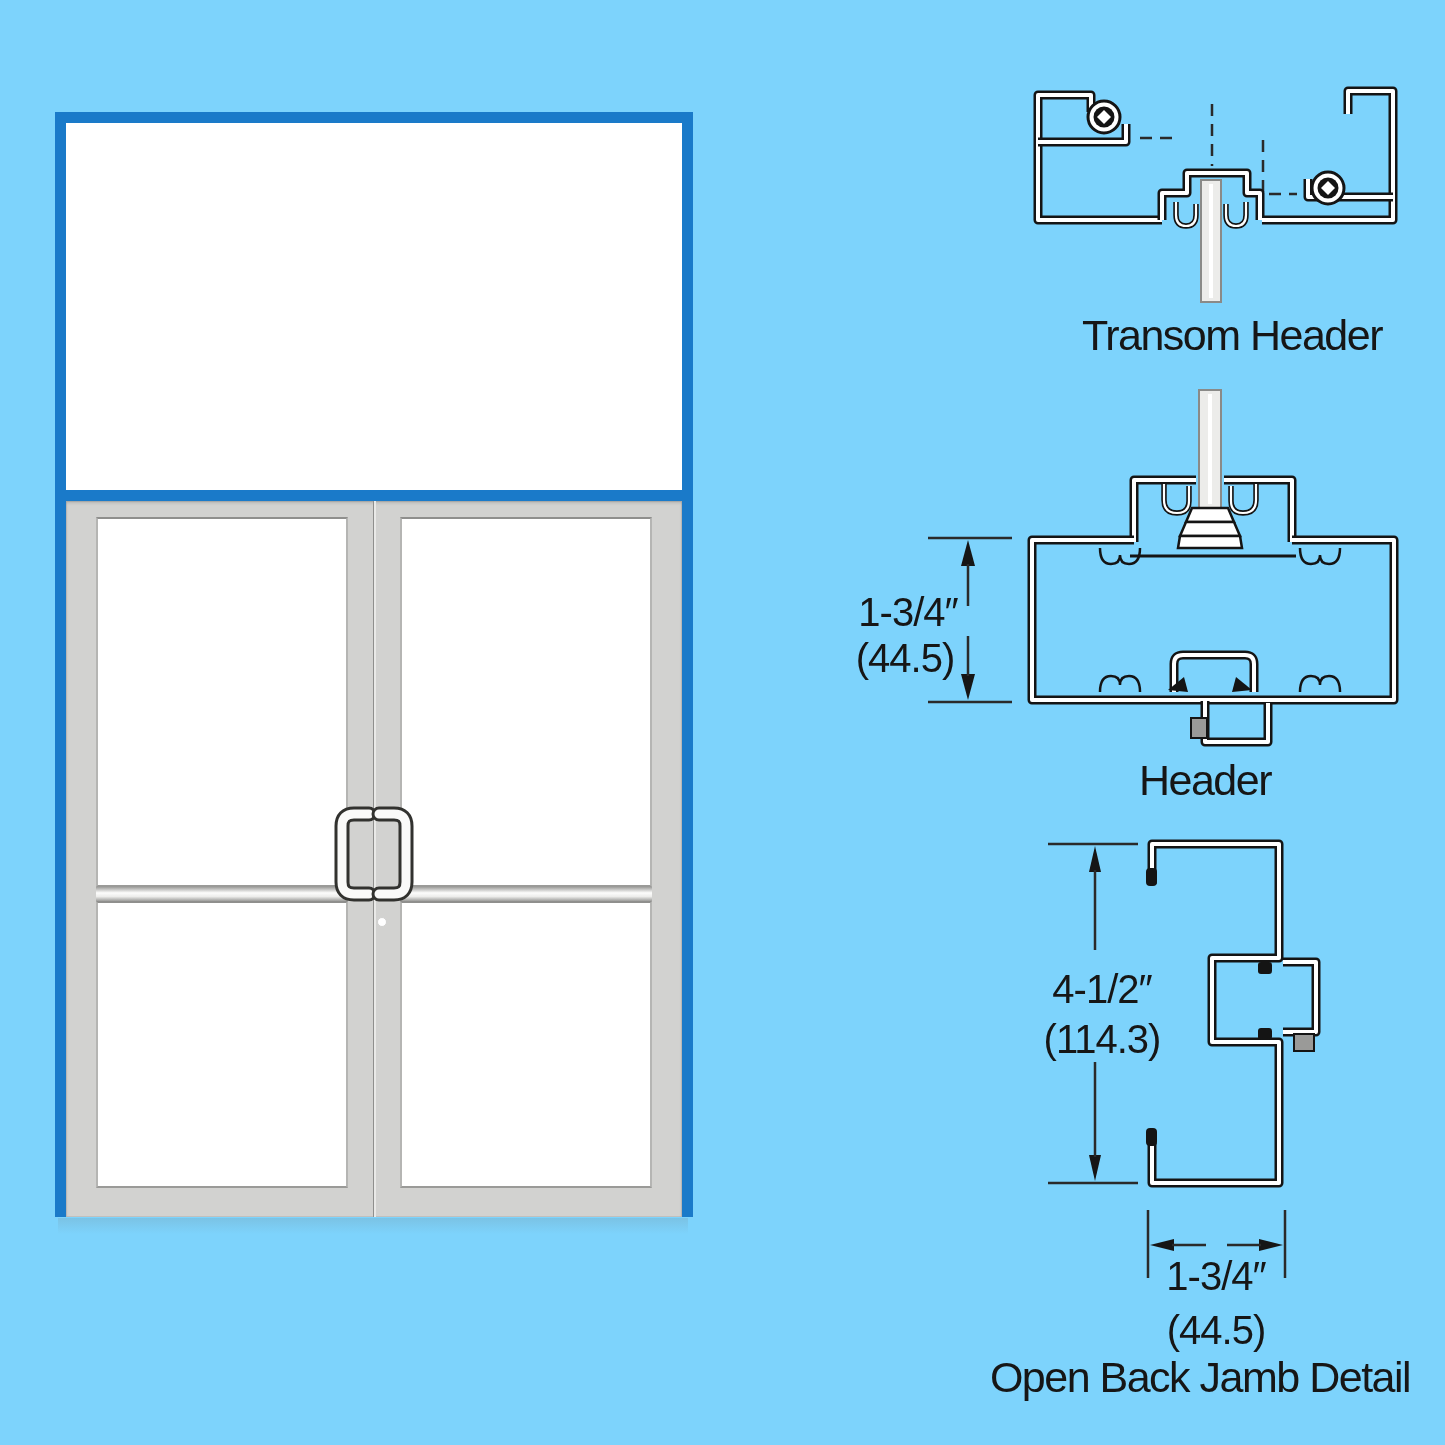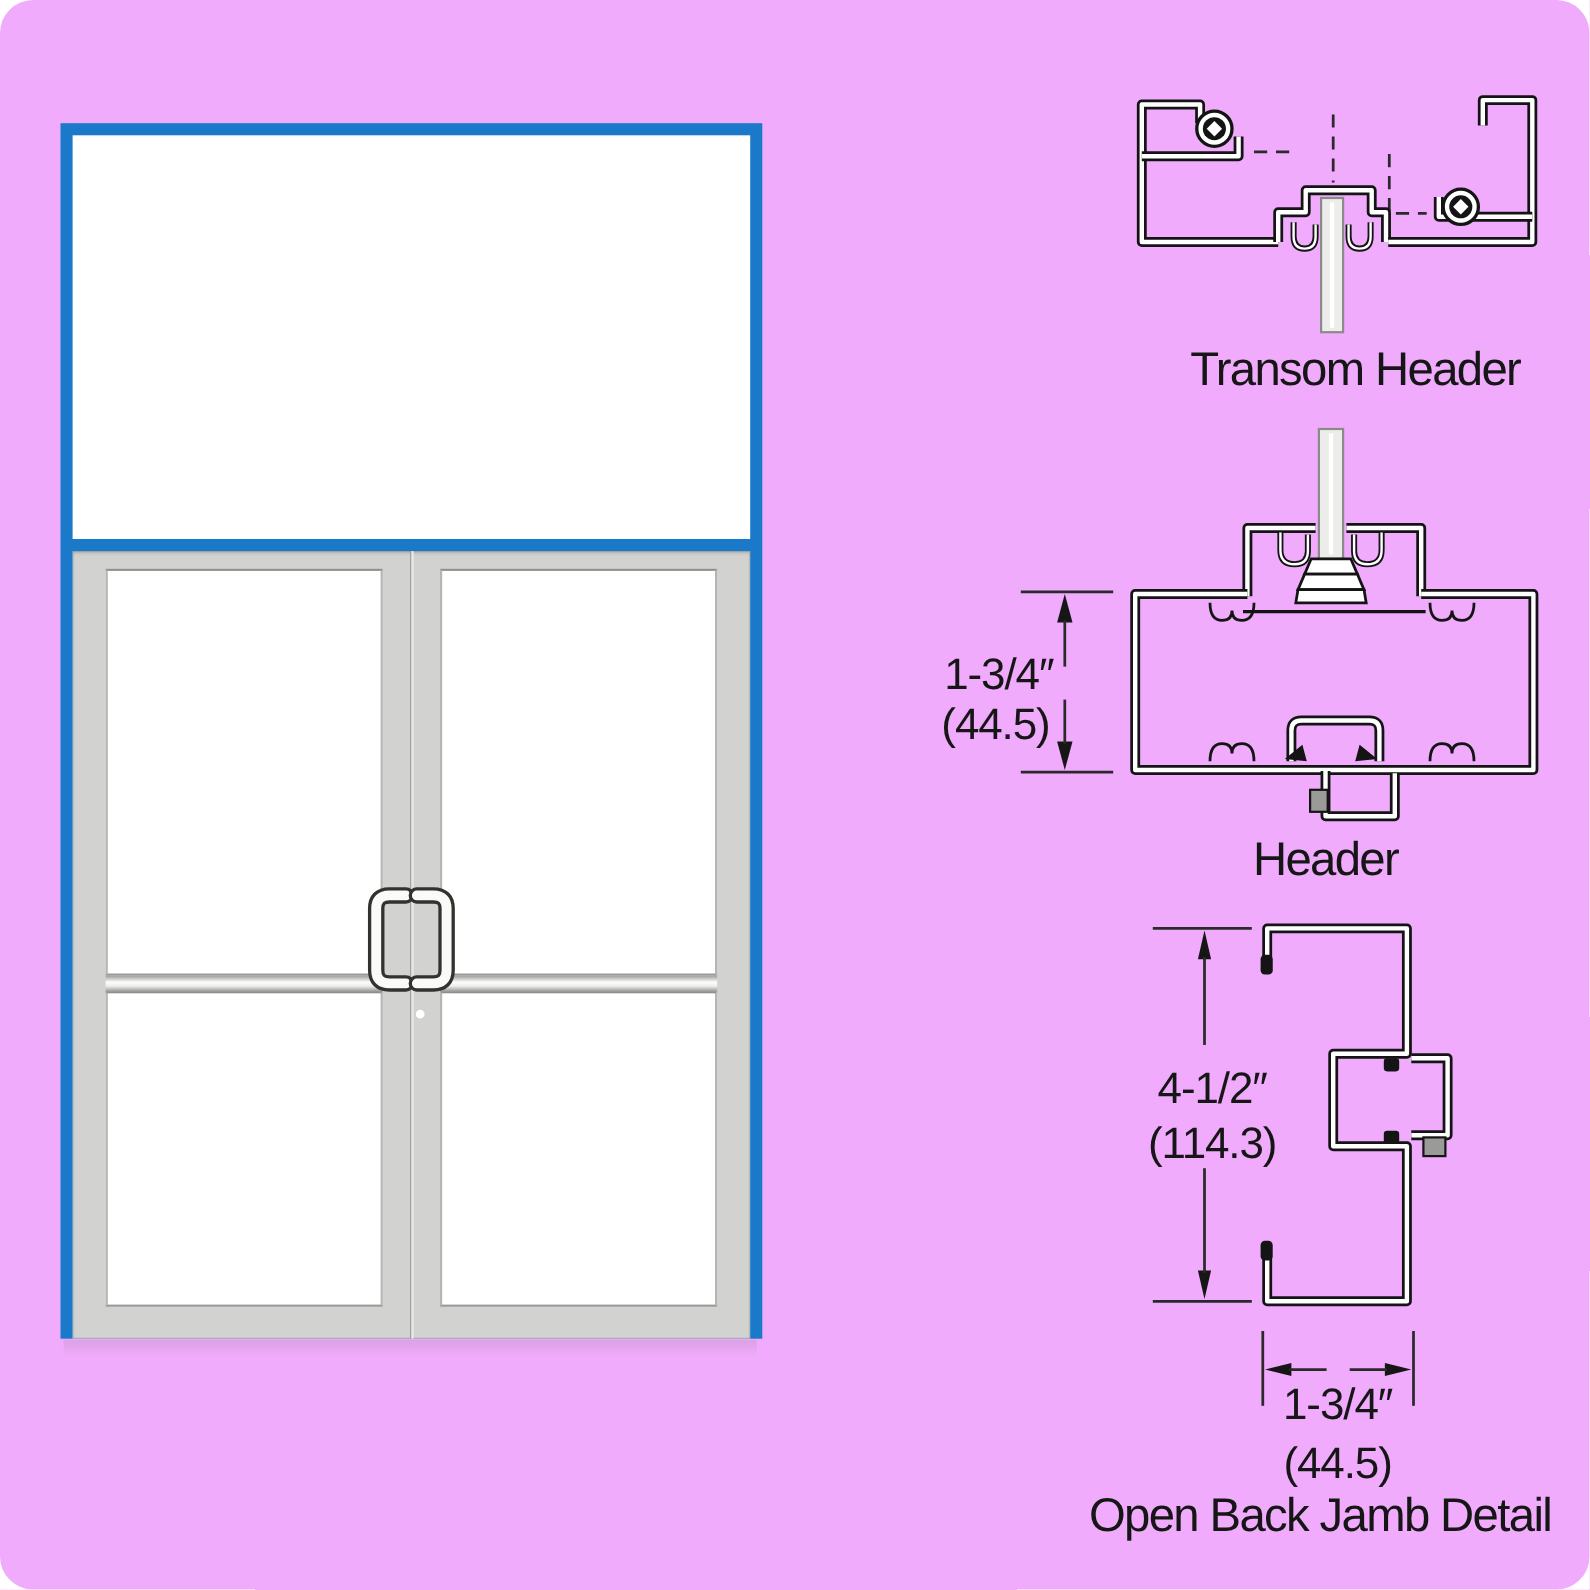--- a/index.html
+++ b/index.html
@@ -1,17 +1,17 @@
 <!DOCTYPE html>
 <html><head>
 <meta charset="utf-8">
 <style>
   html,body{margin:0;padding:0;background:#ffffff;}
-  #canvas{position:relative;width:1445px;height:1445px;background:#f0abfc;overflow:hidden;
-          font-family:"Liberation Sans",sans-serif;border-radius:30px;}
+  #canvas{position:relative;width:1445px;height:1445px;background:#7dd3fc;overflow:hidden;
+          font-family:"Liberation Sans",sans-serif;}
   .abs{position:absolute;}
 
   
   .blue-frame{left:55px;top:112px;width:638px;height:1105px;background:#1a7ac9;}
   .transom-glass{left:11px;top:11px;width:616px;height:367px;background:#ffffff;}
   .door-area{left:11px;top:389px;width:616px;height:716px;background:#d2d2d0;
              box-shadow:inset 0 2px 3px rgba(0,0,0,.14), inset 0 0 0 1px rgba(0,0,0,.08);}
   .glass{background:#ffffff;border:2px solid;border-color:#8f8f8d #b5b5b3 #9a9a98 #b5b5b3;box-sizing:border-box;}
   .mid-rail{height:14px;background:linear-gradient(180deg,#9e9e9c 0%,#fdfdfc 42%,#ededeb 68%,#9e9e9c 100%);}
   .center-line-dark{left:307px;top:0;width:1px;height:716px;background:#8f8f8d;}

